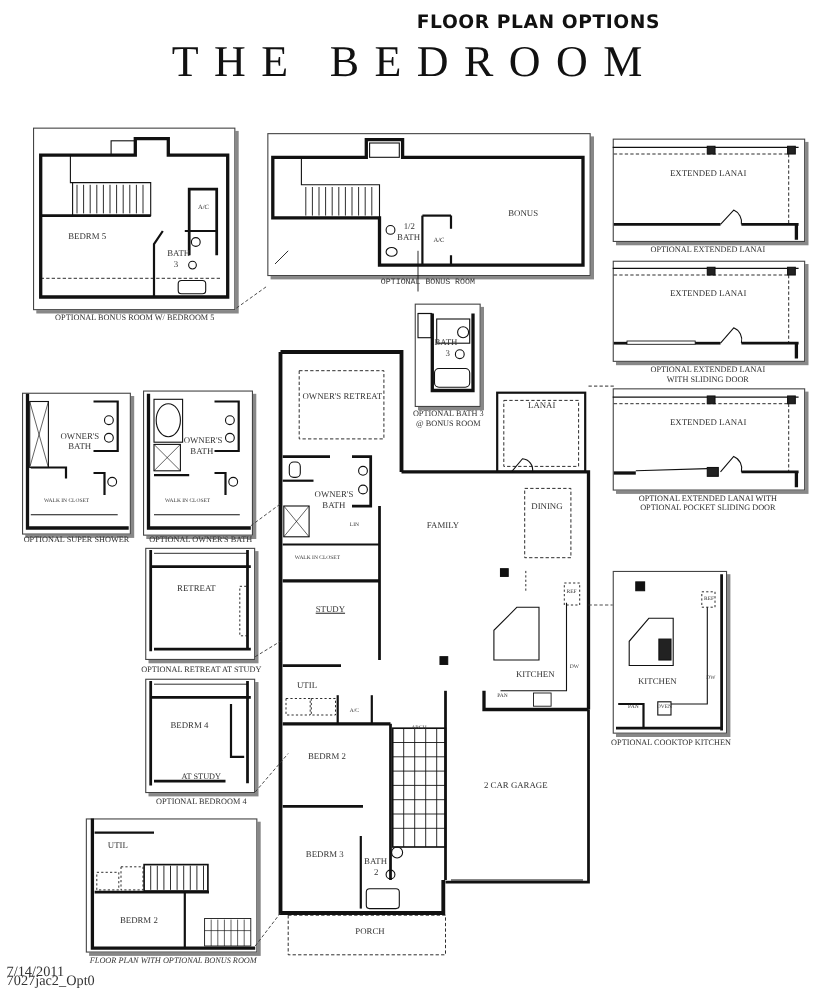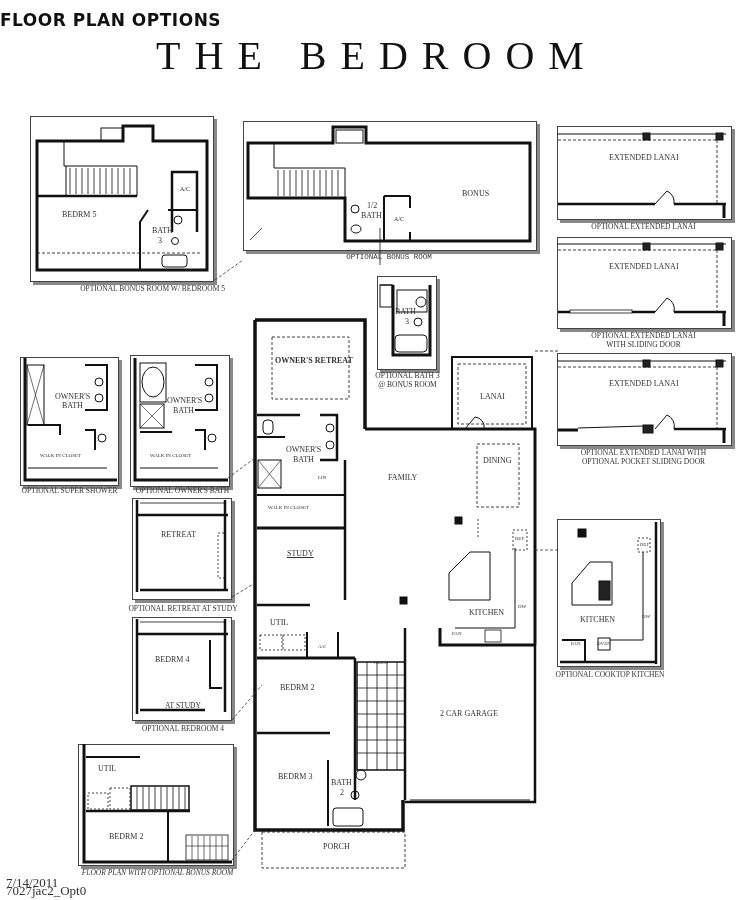--- a/index.html
+++ b/index.html
@@ -1,18 +1,18 @@
 <!DOCTYPE html>
 <html><head>
 <meta charset="utf-8">
 <style>
   html,body{margin:0;padding:0;background:#fff;}
   body{width:754px;height:900px;position:relative;overflow:hidden;font-family:"Liberation Serif",serif;color:#222;}
   .abs{position:absolute;}
-  .header-sub{left:0;width:600px;top:10px;text-align:left;font-family:"DejaVu Sans",sans-serif;font-weight:bold;font-size:17px;letter-spacing:0.5px;color:#111;}
+  .header-sub{left:0;width:600px;top:10px;text-align:right;font-family:"DejaVu Sans",sans-serif;font-weight:bold;font-size:17px;letter-spacing:0.5px;color:#111;}
   .header-title{left:0;width:754px;top:32px;text-align:center;font-family:"Liberation Serif",serif;font-size:40px;letter-spacing:14px;color:#111;}
   .lbl{position:absolute;font-family:"Liberation Serif",serif;font-size:8px;color:#333;text-transform:uppercase;white-space:nowrap;text-align:center;}
   .cap{position:absolute;font-family:"Liberation Serif",serif;font-size:7.5px;color:#333;text-transform:uppercase;white-space:nowrap;text-align:center;line-height:9px;}
   .frame{position:absolute;border:1px solid #444;background:#fff;box-shadow:3px 3px 0 #888;}
   .footer{left:6px;top:879px;font-size:13px;line-height:8px;color:#333;}
   svg{position:absolute;left:0;top:0;}
 </style>
 </head>
 <body>
 
@@ -47,21 +47,21 @@
       <line x1="37" y1="253" x2="200" y2="253" stroke-dasharray="3,2" stroke-width="0.8"></line>
       <circle cx="178" cy="220" r="4" stroke-width="1"></circle>
       <circle cx="175" cy="241" r="3.5" stroke-width="1"></circle>
       <rect x="162" y="255" width="25" height="12" rx="3" stroke-width="1"></rect>
     </g>
   </svg>
   <div class="lbl" style="left:62px;top:210px;">BEDRM 5</div>
   <div class="lbl" style="left:152px;top:226px;">BATH</div>
   <div class="lbl" style="left:158px;top:236px;">3</div>
   <div class="lbl" style="left:180px;top:186px;font-size:6px;">A/C</div>
-  <div class="cap" style="left:40px;top:284px;width:185px;text-align:right;">OPTIONAL BONUS ROOM W/ BEDROOM 5</div>
+  <div class="cap" style="left:30px;top:284px;width:185px;">OPTIONAL BONUS ROOM W/ BEDROOM 5</div>
 </div>
 
 <div>
   <div class="frame" style="left:243px;top:121px;width:292px;height:128px;"></div>
   <svg width="754" height="900">
     <g stroke="#111" fill="none">
       <path d="M248 143 H333 V127 H366 V143 H530 V241 H345 V198 H248 Z" stroke-width="3"></path>
       <rect x="336" y="130" width="27" height="13" stroke-width="1"></rect>
       <path d="M274 143 V168 H345 V198" stroke-width="1"></path>
       <g stroke-width="0.8">
@@ -390,26 +390,26 @@
 
     <g stroke="#333" fill="none" stroke-width="0.8" stroke-dasharray="3,2">
       <line x1="215" y1="280" x2="243" y2="260"></line>
       <line x1="228" y1="478" x2="255" y2="458"></line>
       <line x1="232" y1="597" x2="255" y2="583"></line>
       <line x1="232" y1="720" x2="262" y2="685"></line>
       <line x1="232" y1="860" x2="255" y2="830"></line>
       <line x1="535" y1="550" x2="557" y2="550"></line>
     </g>
   </svg>
-  <div class="lbl" style="left:275px;top:356px;font-weight:bold;">OWNER'S RETREAT</div>
+  <div class="lbl" style="left:275px;top:356px;">OWNER'S RETREAT</div>
   <div class="lbl" style="left:286px;top:445px;">OWNER'S</div>
   <div class="lbl" style="left:293px;top:455px;">BATH</div>
   <div class="lbl" style="left:268px;top:505px;font-size:5px;">WALK IN CLOSET</div>
   <div class="lbl" style="left:318px;top:475px;font-size:5px;">LIN</div>
-  <div class="lbl" style="left:480px;top:392px;">LANAI</div>
+  <div class="lbl" style="left:480px;top:364px;">LANAI</div>
   <div class="lbl" style="left:483px;top:456px;">DINING</div>
   <div class="lbl" style="left:388px;top:473px;">FAMILY</div>
   <div class="lbl" style="left:287px;top:549px;text-decoration:underline;">STUDY</div>
   <div class="lbl" style="left:270px;top:618px;">UTIL</div>
   <div class="lbl" style="left:318px;top:644px;font-size:5px;">A/C</div>
   <div class="lbl" style="left:469px;top:608px;">KITCHEN</div>
   <div class="lbl" style="left:452px;top:631px;font-size:5px;">PAN</div>
   <div class="lbl" style="left:515px;top:536px;font-size:5px;">REF</div>
   <div class="lbl" style="left:518px;top:604px;font-size:5px;">DW</div>
   <div class="lbl" style="left:440px;top:709px;">2 CAR GARAGE</div>

